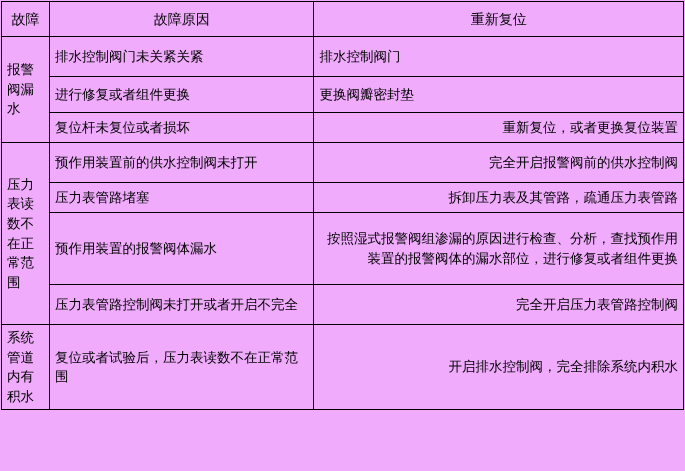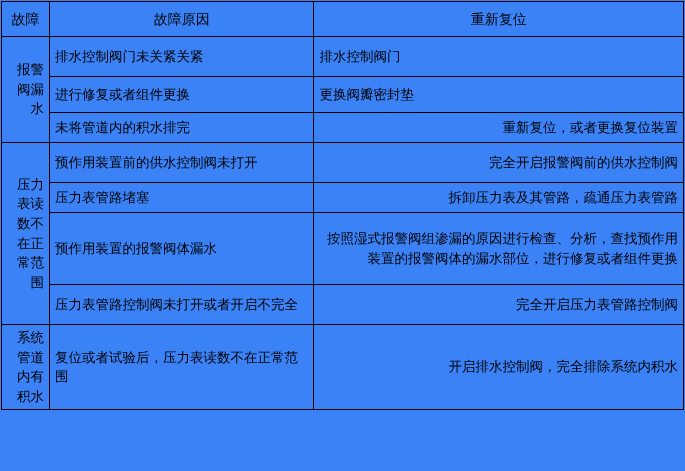--- a/index.html
+++ b/index.html
@@ -9,21 +9,21 @@
   }
   body {
     font-family: "DejaVu Sans", "Liberation Sans", sans-serif;
     color: #000000;
   }
   #page {
     position: relative;
     width: 685px;
     height: 471px;
     overflow: hidden;
-    background: #3b82f6;
+    background: #f0abfc;
   }
   table.fault-table {
     border-collapse: collapse;
     table-layout: fixed;
     width: 683px;
     margin: 1px 0 0 1px;
     border: 1px solid #000;
   }
   table.fault-table td,
   table.fault-table th {
@@ -40,21 +40,21 @@
   col.c2 { width: 369px; }
 
   
   tr.header td {
     text-align: center;
     font-size: 14px;
     height: 28px;
   }
   
   td.group {
-    text-align: right;
+    text-align: left;
     vertical-align: top;
     padding: 4px 4px 4px 4px;
     font-size: 13.5px;
     line-height: 1.5;
     word-break: break-all;
   }
   td.cause {
     text-align: left;
   }
   td.cause.center {
@@ -91,21 +91,21 @@
       <tr class="h40">
         <td class="group" rowspan="3">报警阀漏水</td>
         <td class="cause center">排水控制阀门未关紧关紧</td>
         <td class="measure center">排水控制阀门</td>
       </tr>
       <tr class="h36">
         <td class="cause center">进行修复或者组件更换</td>
         <td class="measure center">更换阀瓣密封垫</td>
       </tr>
       <tr class="h30">
-        <td class="cause">未将管道内的积水排完</td>
+        <td class="cause">复位杆未复位或者损坏</td>
         <td class="measure">重新复位，或者更换复位装置</td>
       </tr>
 
       <tr class="h40">
         <td class="group" rowspan="4">压力表读数不在正常范围</td>
         <td class="cause">预作用装置前的供水控制阀未打开</td>
         <td class="measure">完全开启报警阀前的供水控制阀</td>
       </tr>
       <tr class="h30">
         <td class="cause">压力表管路堵塞</td>

